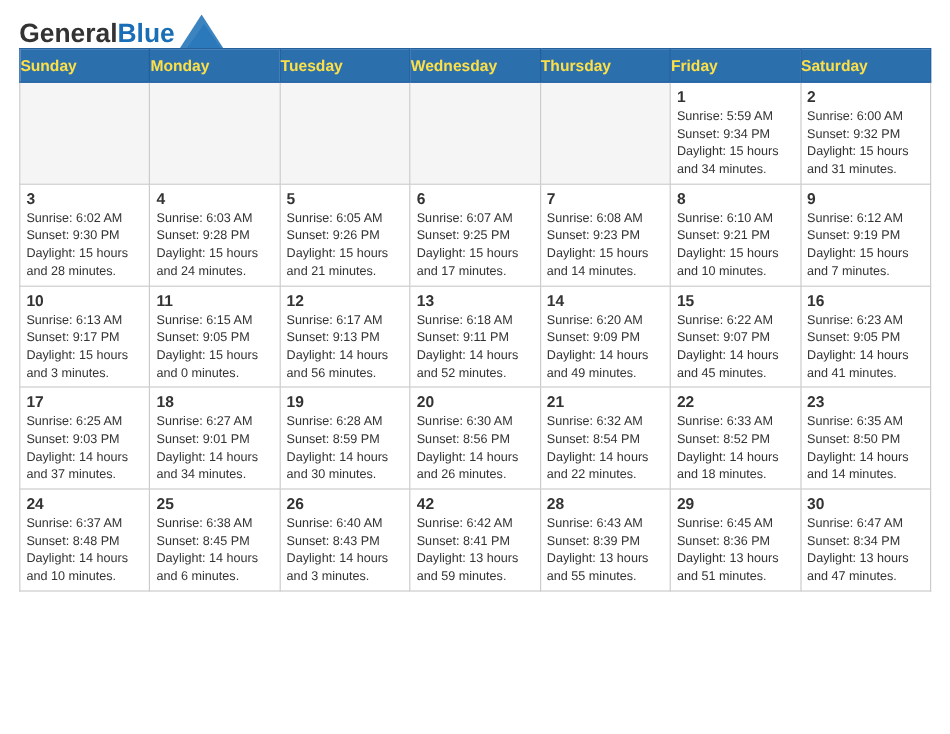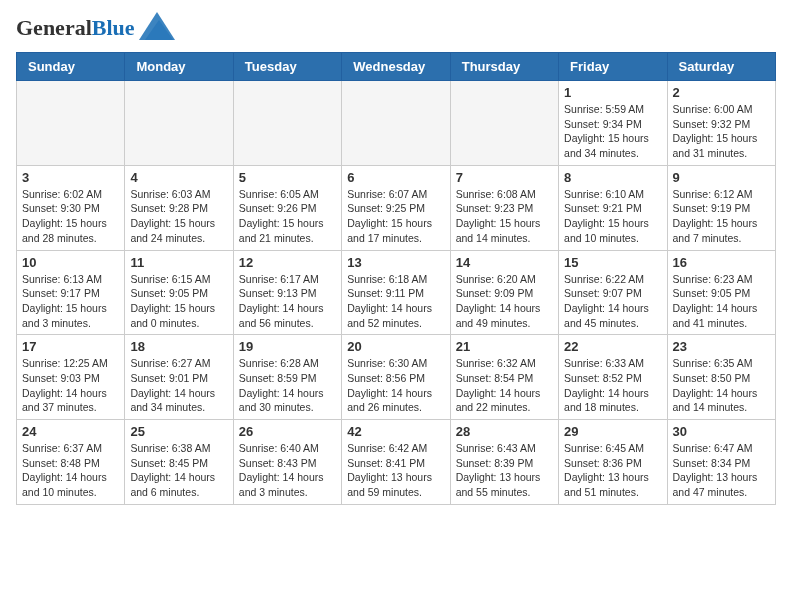--- a/index.html
+++ b/index.html
@@ -7,22 +7,21 @@
       font-family: Arial, sans-serif;
       background: #fff;
       width: 792px;
       min-height: 612px;
       padding: 16px;
     }
     .header-area {
       display: flex;
       justify-content: space-between;
       align-items: flex-start;
-      margin-bottom: 12px;
-      font-family: Liberation Serif, serif;
+      margin-bottom: 0;
     }
     .logo-area {
       display: flex;
       flex-direction: column;
       align-items: flex-start;
     }
     .logo-text {
       font-size: 22px;
       font-weight: bold;
       color: #333;
@@ -42,24 +41,24 @@
       font-size: 15px;
       color: #555;
     }
     .calendar {
       width: 100%;
       border-collapse: collapse;
       border: 1px solid #ccc;
     }
     .calendar th {
       background-color: #2c6fad;
-      color: #ffffff;
+      color: #fde047;
       font-size: 13px;
       font-weight: bold;
-      padding: 6px 11px;
+      padding: 6px 0;
       text-align: left;
       border: 1px solid #2260a0;
     }
     .calendar td {
       border: 1px solid #ccc;
       vertical-align: top;
       padding: 4px 5px;
       width: calc(100% / 7);
       min-height: 80px;
       font-size: 11px;
@@ -222,21 +221,21 @@
         <td>
           <span class="day-number">16</span>
           <div class="day-info">Sunrise: 6:23 AM
 Sunset: 9:05 PM
 Daylight: 14 hours and 41 minutes.</div>
         </td>
       </tr>
       <tr>
         <td>
           <span class="day-number">17</span>
-          <div class="day-info">Sunrise: 12:25 AM
+          <div class="day-info">Sunrise: 6:25 AM
 Sunset: 9:03 PM
 Daylight: 14 hours and 37 minutes.</div>
         </td>
         <td>
           <span class="day-number">18</span>
           <div class="day-info">Sunrise: 6:27 AM
 Sunset: 9:01 PM
 Daylight: 14 hours and 34 minutes.</div>
         </td>
         <td>

